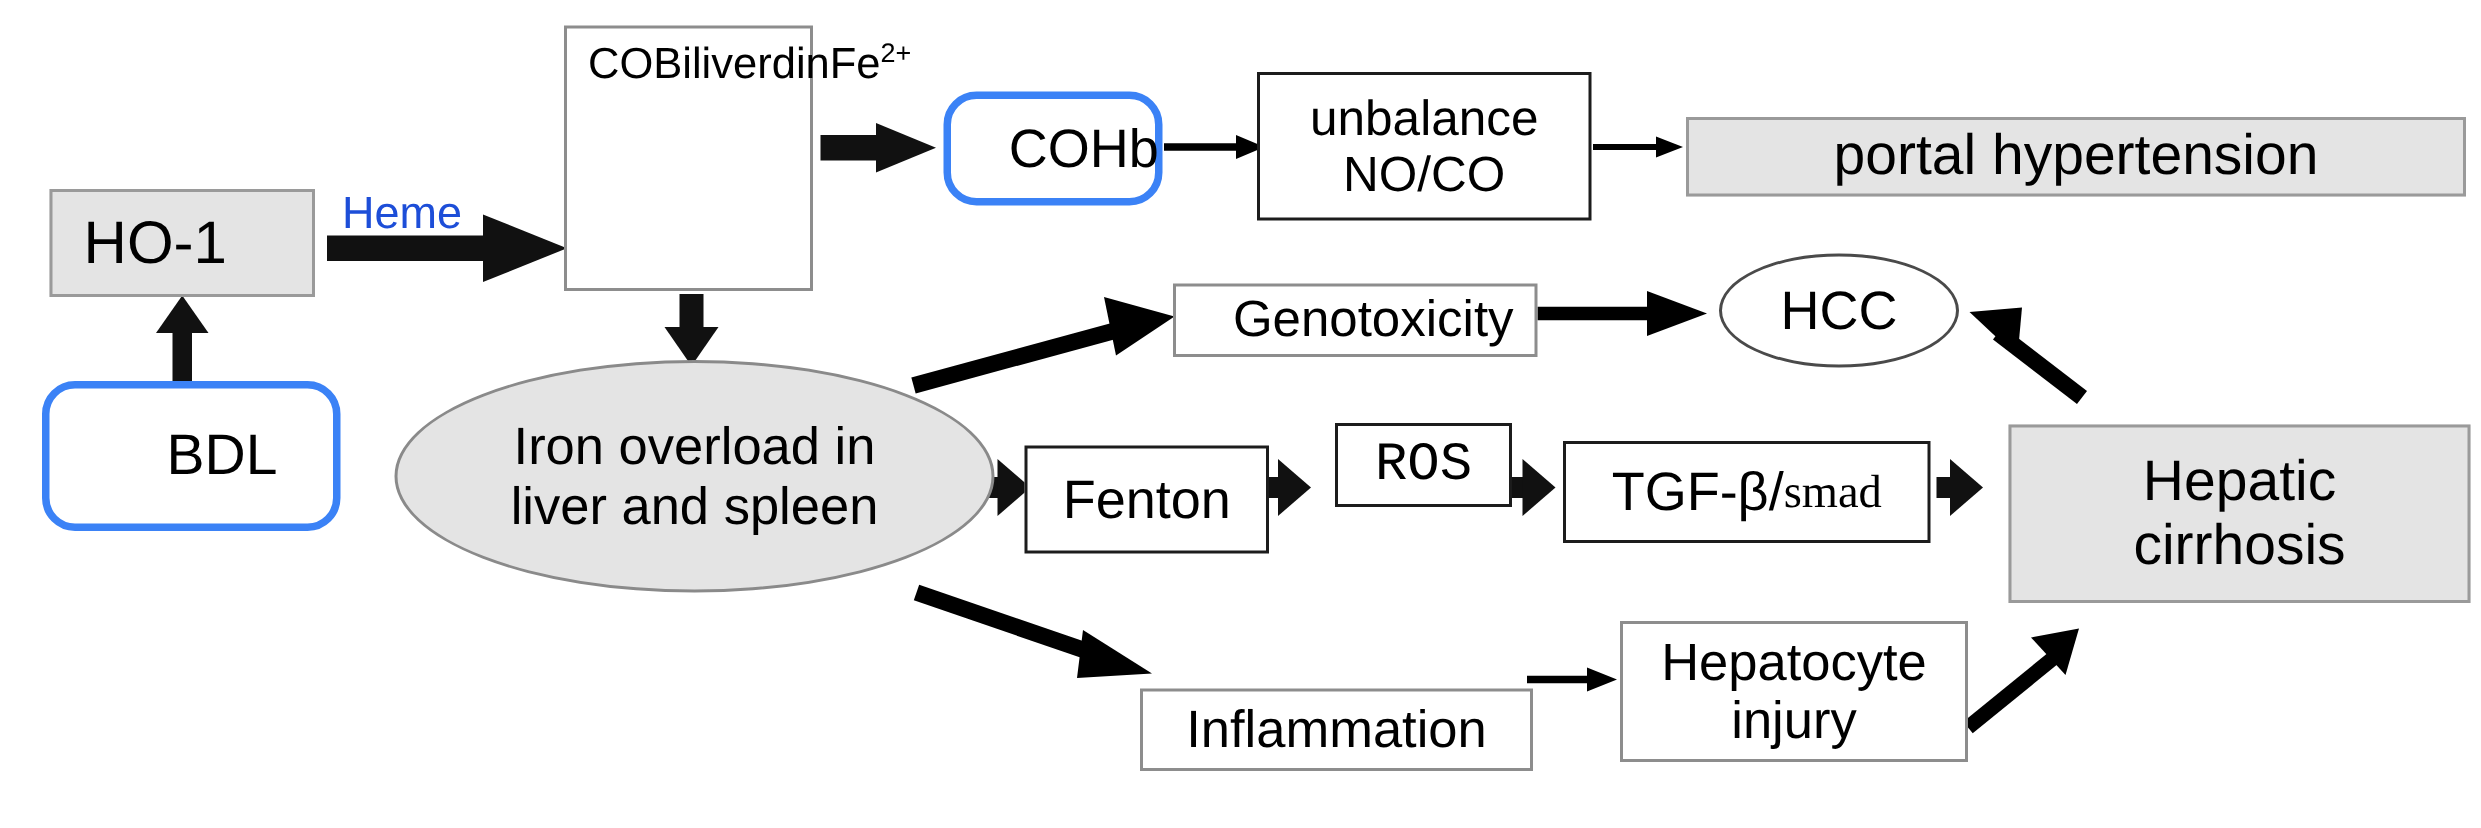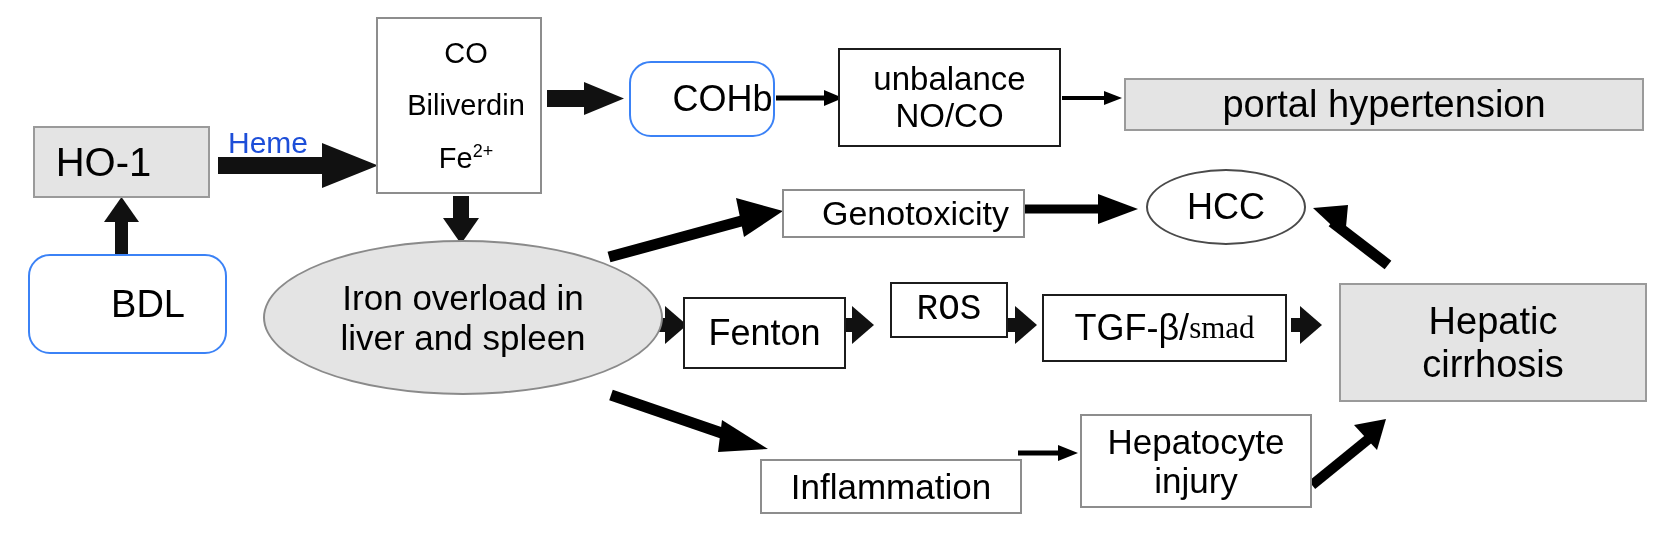--- a/index.html
+++ b/index.html
@@ -19,21 +19,21 @@
     justify-content:center;
     text-align:center;
     color:#000000;
     line-height:1.12;
     white-space:pre-line;
   }
   
   .rect-gray{ background:#e4e4e4; border:2px solid #9a9a9a; }
   .rect-white-thin{ background:#ffffff; border:2px solid #8d8d8d; }
   .rect-white-dark{ background:#ffffff; border:2px solid #1c1c1c; }
-  .rounded{ background:#ffffff; border:2px solid #3b82f6; border-radius:22px;padding-left:41px; }
+  .rounded{ background:#ffffff; border:5px solid #3b82f6; border-radius:22px;padding-left:41px; }
   .ellipse-gray{ background:#e4e4e4; border:2px solid #8a8a8a; border-radius:50%; }
   .ellipse-white{ background:#ffffff; border:2px solid #4a4a4a; border-radius:50%; }
   .left-align{ justify-content:flex-start; text-align:left; }
   .svg-layer{ position:absolute; left:0; top:0; width:1654px; height:552px; pointer-events:none; }
   .plain-label{ position:absolute; color:#1d4ed8; }
   sup{ font-size:0.62em; vertical-align:super; line-height:0; }
   .serif{ font-family:Liberation Serif, serif; }
 </style>
 </head>
 <body>
@@ -139,22 +139,22 @@
   <div class="node rect-gray" style="left:33px; top:126px; width:177px; height:72px; font-size:40px;">
     <span style="margin-right:36px;">HO-1</span>
   </div>
 
   <div class="plain-label" style="left:228px; top:126px; font-size:30px;">Heme</div>
 
   <div class="node rounded" style="left:28px; top:254px; width:199px; height:100px; font-size:38px;">
     <span>BDL</span>
   </div>
 
-  <div class="node rect-white-thin left-align" style="left:376px; top:17px; width:166px; height:177px; flex-direction:column;
-              align-items:center; justify-content:space-around; padding:8px 0 8px 14px; font-size:29px;">
+  <div class="node rect-white-thin left-align" style="left:376px; top:17px; width:166px; height:177px; 
+              align-items:flex-start; justify-content:space-around; padding:8px 0 8px 14px; font-size:29px;">
     <span>CO</span>
     <span>Biliverdin</span>
     <span><span>Fe</span><sup>2+</sup></span>
   </div>
 
   <div class="node rounded" style="left:629px; top:61px; width:146px; height:76px; font-size:36px;">
     <span>COHb</span>
   </div>
 
   <div class="node rect-white-dark" style="left:838px; top:48px; width:223px; height:99px; font-size:33px;">

